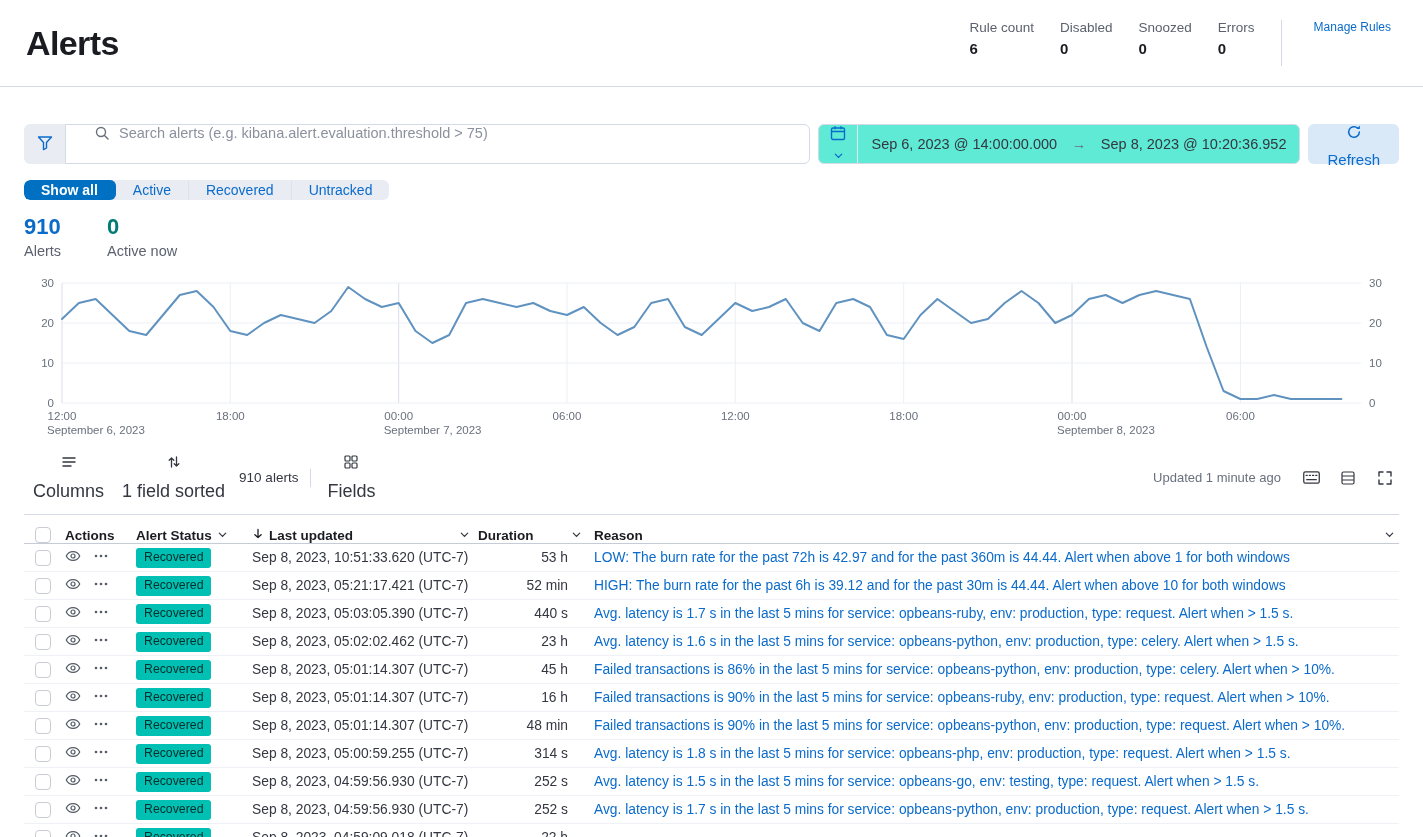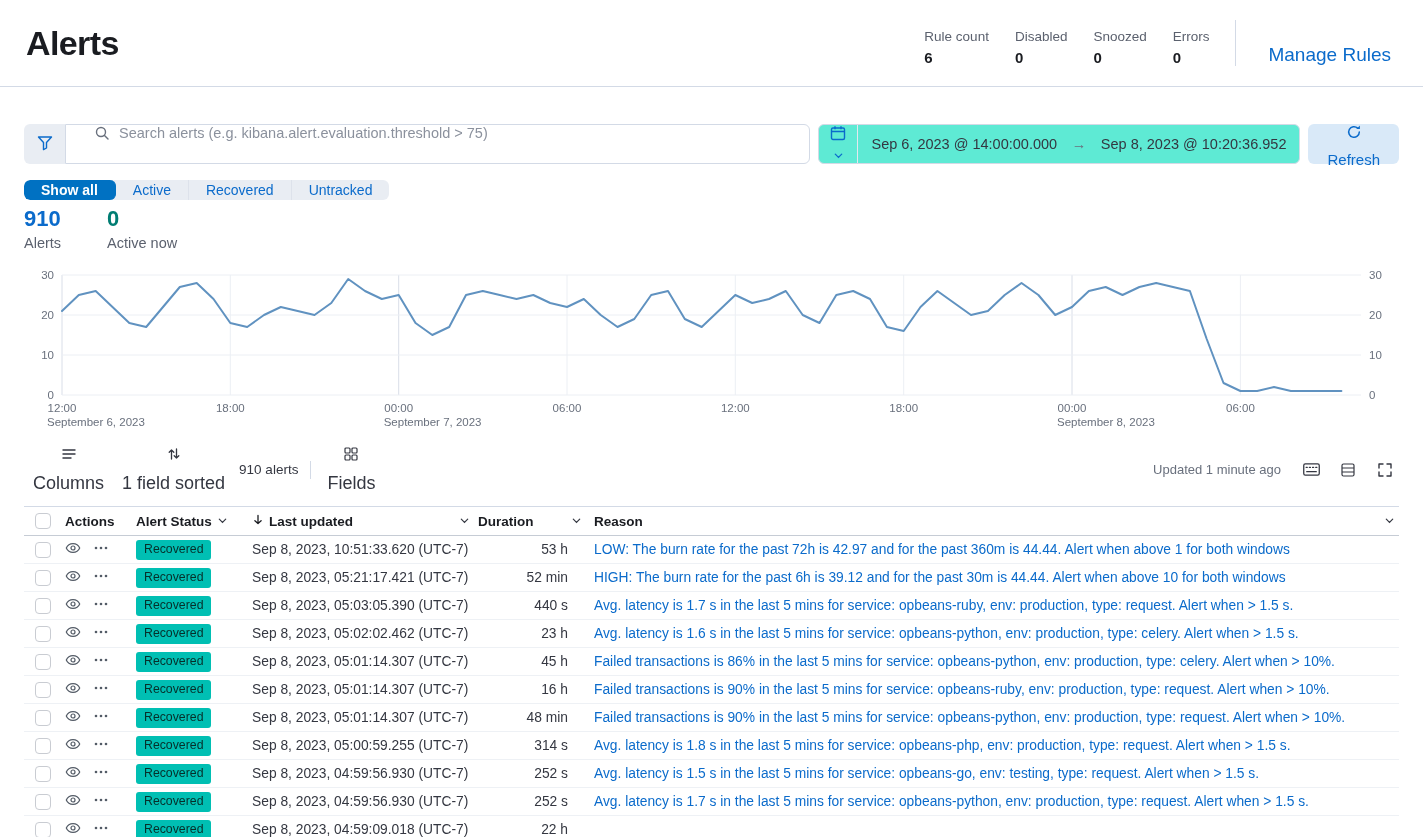--- a/index.html
+++ b/index.html
@@ -4,26 +4,26 @@
 <style>
   * { margin:0; padding:0; box-sizing:border-box; }
   html, body { width:1423px; height:837px; overflow:hidden; }
   body { background:#fff; font-family:"Liberation Sans","DejaVu Sans",sans-serif; color:#343741; }
   a { text-decoration:none; }
   button { font-family:inherit; cursor:pointer;flex-direction:column; }
 
   
   .app-header { display:flex; align-items:center; justify-content:space-between; padding:0 26px; height:87px; border-bottom:1px solid #d3dae6; }
   .page-title { font-size:34px; font-weight:700; color:#1a1c21; letter-spacing:-0.6px; }
-  .header-right { display:flex; align-items:flex-end; gap:26px; }
+  .header-right { display:flex; align-items:flex-start; gap:26px; }
   .rule-stat { display:flex; flex-direction:column; gap:5px; }
   .rule-stat .lbl { font-size:13.5px; color:#5b616e; }
   .rule-stat .val { font-size:15px; font-weight:700; color:#1a1c21; }
   .v-divider { width:1px; height:46px; background:#d3dae6; }
-  .manage-rules { color:#0b6bcb; font-size:19px; font-weight:500; padding:0 6px; }
+  .manage-rules { color:#0b6bcb; font-size:12px; font-weight:500; padding:0 6px; }
 
   .content { padding:0 24px; }
 
   
   .query-row { display:flex; align-items:center; gap:8px; margin-top:37px; }
   .search-group { display:flex; flex:1; height:40px; }
   .filter-btn { width:41px; height:40px; background:#e9edf3; border:none; border-radius:6px 0 0 6px; display:flex; align-items:center; justify-content:center; }
   .search-box { flex:1; display:flex; align-items:flex-start; gap:9px; background:#fff; border:1px solid #d3dae6; border-radius:0 6px 6px 0; padding:0 28px; }
   .search-box input { border:none; outline:none; flex:1; font-size:14.5px; color:#343741; font-family:inherit; background:transparent; }
   .search-box input::placeholder { color:#8b919d; }
@@ -33,21 +33,21 @@
   .dp-arrow { color:#69707d; padding:0 8px; }
   .refresh-btn { height:40px; padding:0 19px; background:#d9e9f8; border:none; border-radius:6px; color:#0b6bcb; font-size:15px; font-weight:500; display:flex; align-items:center; gap:8px; }
 
   
   .filter-group { display:inline-flex; margin-top:16px; background:#e9edf3; border-radius:6px; overflow:hidden; }
   .filter-group button { height:20px; padding:0 17px; border:none; background:transparent; color:#0b6bcb; font-size:14px; font-weight:500; border-right:1px solid #dde2eb; }
   .filter-group button:last-child { border-right:none; }
   .filter-group button.selected { background:#0071c2; color:#fff; border-right-color:#0071c2; border-radius:6px; font-weight:600; }
 
   
-  .summary-row { display:flex; gap:46px; margin-top:6px; }
+  .summary-row { display:flex; gap:46px; margin-top:14px; }
   .summary-item .num { font-size:22px; font-weight:700; line-height:1.2; }
   .summary-item .cap { font-size:14.5px; color:#5b616e; margin-top:3px; }
   .num-blue { color:#0b6bcb; }
   .num-teal { color:#017d73; }
 
   
   .chart-wrap { margin-top:14px; }
   .chart-wrap svg { display:block; }
   .tick { font-size:11.5px; fill:#69707d; font-family:"Liberation Sans","DejaVu Sans",sans-serif; }
 
@@ -55,21 +55,21 @@
   .grid-toolbar { display:flex; align-items:center; margin-top:12px; font-size:13.5px; color:#343741; }
   .gt-item { display:flex; align-items:center; gap:7px; padding:4px 9px; border:none; background:none; font-size:18px; color:#343741; font-weight:500; border-radius:4px; }
   .gt-count { font-weight:500; padding:4px 5px; }
   .gt-divider { width:1px; height:18px; background:#d3dae6; margin:0 7px; }
   .gt-right { margin-left:auto; display:flex; align-items:center; gap:9px; }
   .updated-text { color:#69707d; font-size:13px; margin-right:7px; }
   .gt-icon { width:28px; height:24px; display:flex; align-items:center; justify-content:center; border:none; background:none; border-radius:4px; }
 
   
   .alerts-table { margin-top:8px; }
-  .t-head { display:flex; align-items:center; height:30px; border-top:1px solid #d3dae6; border-bottom:1px solid #c6ccd5; font-size:13.5px; font-weight:700; color:#1a1c21; }
+  .t-head { display:flex; align-items:flex-end; height:30px; border-top:1px solid #d3dae6; border-bottom:1px solid #c6ccd5; font-size:13.5px; font-weight:700; color:#1a1c21; }
   .t-row { display:flex; align-items:center; height:28px; border-bottom:1px solid #eef1f5; font-size:13.8px; }
   .c-check { width:38px; display:flex; justify-content:center; align-items:center; flex:none; }
   .c-actions { width:74px; display:flex; align-items:center; gap:12px; padding-left:3px; flex:none; }
   .c-status { width:116px; flex:none; display:flex; align-items:center; gap:5px; }
   .c-updated { width:226px; flex:none; display:flex; align-items:center; gap:5px; }
   .c-duration { width:110px; flex:none; display:flex; align-items:center; gap:5px; }
   .c-duration.cell { display:block; text-align:right; padding-right:20px; color:#343741; }
   .c-reason { flex:1; min-width:0; display:flex; align-items:center; padding-left:6px; padding-right:4px; }
   .c-reason .spacer { flex:1; }
   .reason-link { color:#0b6bcb; white-space:nowrap; overflow:hidden; text-overflow:ellipsis; display:block; max-width:100%; }

